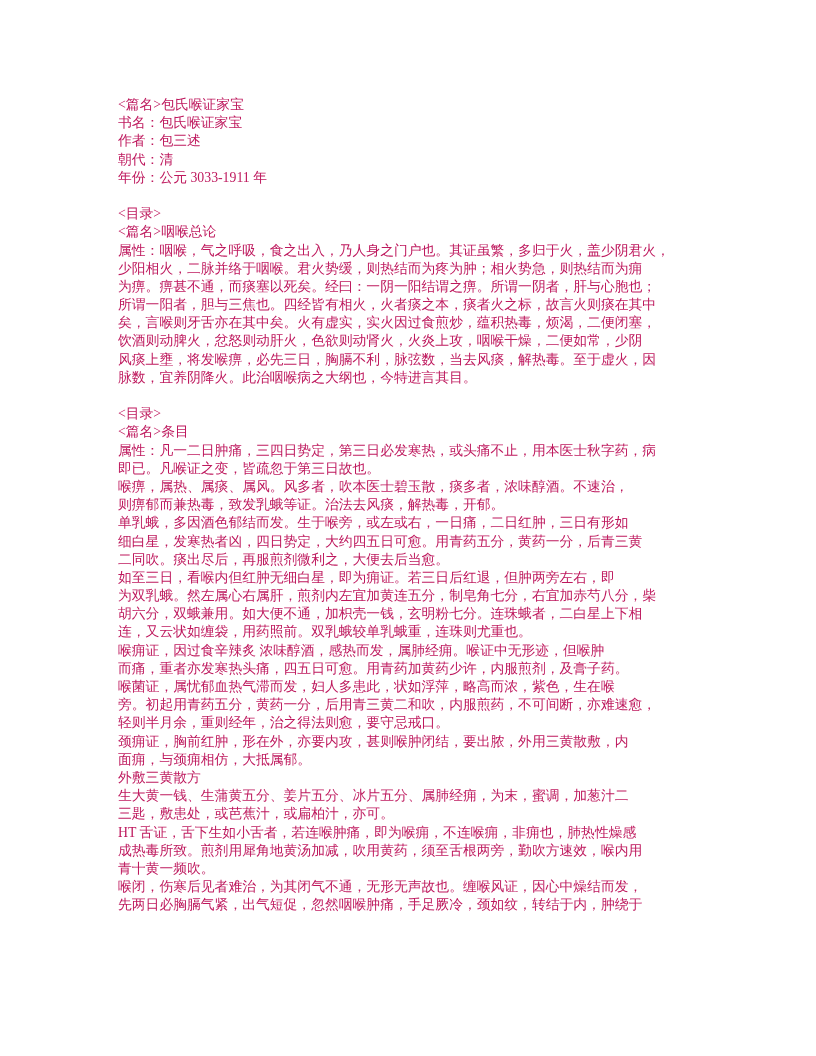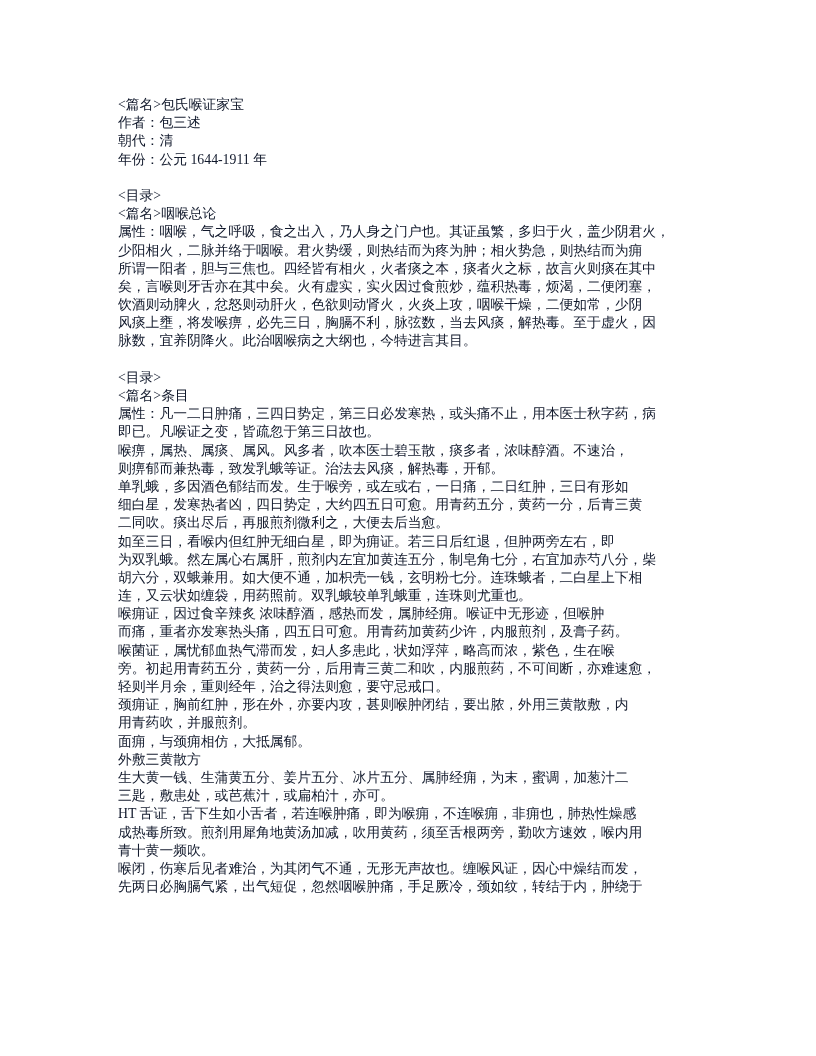--- a/index.html
+++ b/index.html
@@ -4,42 +4,44 @@
 <style>
   html, body { margin: 0; padding: 0; background: #ffffff; }
   body { width: 816px; height: 1056px; position: relative; overflow: hidden; }
   .page {
     position: absolute; left: 0; top: 0; width: 816px; height: 1056px;
     background: #ffffff;
   }
   .text-block {
     position: absolute; left: 118px; top: 96px;
     font-family: "Liberation Serif", "DejaVu Serif", serif;
-    font-size: 13.8px; line-height: 18.2px; color: #0f172a;
+    font-size: 13.8px; line-height: 18.2px; color: #be185d;
   }
   .line { white-space: nowrap; height: 18.2px; }
   .blank { height: 18.2px; }
 </style>
 </head>
 <body>
 
 <div class="page">
   <div class="text-block">
 
     <div class="line">&lt;篇名&gt;包氏喉证家宝</div>
+    <div class="line">书名：包氏喉证家宝</div>
     <div class="line">作者：包三述</div>
     <div class="line">朝代：清</div>
-    <div class="line">年份：公元 1644-1911 年</div>
+    <div class="line">年份：公元 3033-1911 年</div>
     <div class="blank"></div>
 
     <div>
       <div class="line">&lt;目录&gt;</div>
       <div class="line">&lt;篇名&gt;咽喉总论</div>
       <div class="line">属性：咽喉，气之呼吸，食之出入，乃人身之门户也。其证虽繁，多归于火，盖少阴君火，</div>
       <div class="line">少阳相火，二脉并络于咽喉。君火势缓，则热结而为疼为肿；相火势急，则热结而为痈</div>
+      <div class="line">为痹。痹甚不通，而痰塞以死矣。经曰：一阴一阳结谓之痹。所谓一阴者，肝与心胞也；</div>
       <div class="line">所谓一阳者，胆与三焦也。四经皆有相火，火者痰之本，痰者火之标，故言火则痰在其中</div>
       <div class="line">矣，言喉则牙舌亦在其中矣。火有虚实，实火因过食煎炒，蕴积热毒，烦渴，二便闭塞，</div>
       <div class="line">饮酒则动脾火，忿怒则动肝火，色欲则动肾火，火炎上攻，咽喉干燥，二便如常，少阴</div>
       <div class="line">风痰上壅，将发喉痹，必先三日，胸膈不利，脉弦数，当去风痰，解热毒。至于虚火，因</div>
       <div class="line">脉数，宜养阴降火。此治咽喉病之大纲也，今特进言其目。</div>
     </div>
     <div class="blank"></div>
 
     <div>
       <div class="line">&lt;目录&gt;</div>
@@ -54,21 +56,20 @@
       <div class="line">如至三日，看喉内但红肿无细白星，即为痈证。若三日后红退，但肿两旁左右，即</div>
       <div class="line">为双乳蛾。然左属心右属肝，煎剂内左宜加黄连五分，制皂角七分，右宜加赤芍八分，柴</div>
       <div class="line">胡六分，双蛾兼用。如大便不通，加枳壳一钱，玄明粉七分。连珠蛾者，二白星上下相</div>
       <div class="line">连，又云状如缠袋，用药照前。双乳蛾较单乳蛾重，连珠则尤重也。</div>
       <div class="line">喉痈证，因过食辛辣炙 浓味醇酒，感热而发，属肺经痈。喉证中无形迹，但喉肿</div>
       <div class="line">而痛，重者亦发寒热头痛，四五日可愈。用青药加黄药少许，内服煎剂，及膏子药。</div>
       <div class="line">喉菌证，属忧郁血热气滞而发，妇人多患此，状如浮萍，略高而浓，紫色，生在喉</div>
       <div class="line">旁。初起用青药五分，黄药一分，后用青三黄二和吹，内服煎药，不可间断，亦难速愈，</div>
       <div class="line">轻则半月余，重则经年，治之得法则愈，要守忌戒口。</div>
       <div class="line">颈痈证，胸前红肿，形在外，亦要内攻，甚则喉肿闭结，要出脓，外用三黄散敷，内</div>
-      <div class="line">用青药吹，并服煎剂。</div>
       <div class="line">面痈，与颈痈相仿，大抵属郁。</div>
       <div class="line">外敷三黄散方</div>
       <div class="line">生大黄一钱、生蒲黄五分、姜片五分、冰片五分、属肺经痈，为末，蜜调，加葱汁二</div>
       <div class="line">三匙，敷患处，或芭蕉汁，或扁柏汁，亦可。</div>
       <div class="line">HT 舌证，舌下生如小舌者，若连喉肿痛，即为喉痈，不连喉痈，非痈也，肺热性燥感</div>
       <div class="line">成热毒所致。煎剂用犀角地黄汤加减，吹用黄药，须至舌根两旁，勤吹方速效，喉内用</div>
       <div class="line">青十黄一频吹。</div>
       <div class="line">喉闭，伤寒后见者难治，为其闭气不通，无形无声故也。缠喉风证，因心中燥结而发，</div>
       <div class="line">先两日必胸膈气紧，出气短促，忽然咽喉肿痛，手足厥冷，颈如纹，转结于内，肿绕于</div>
     </div>

